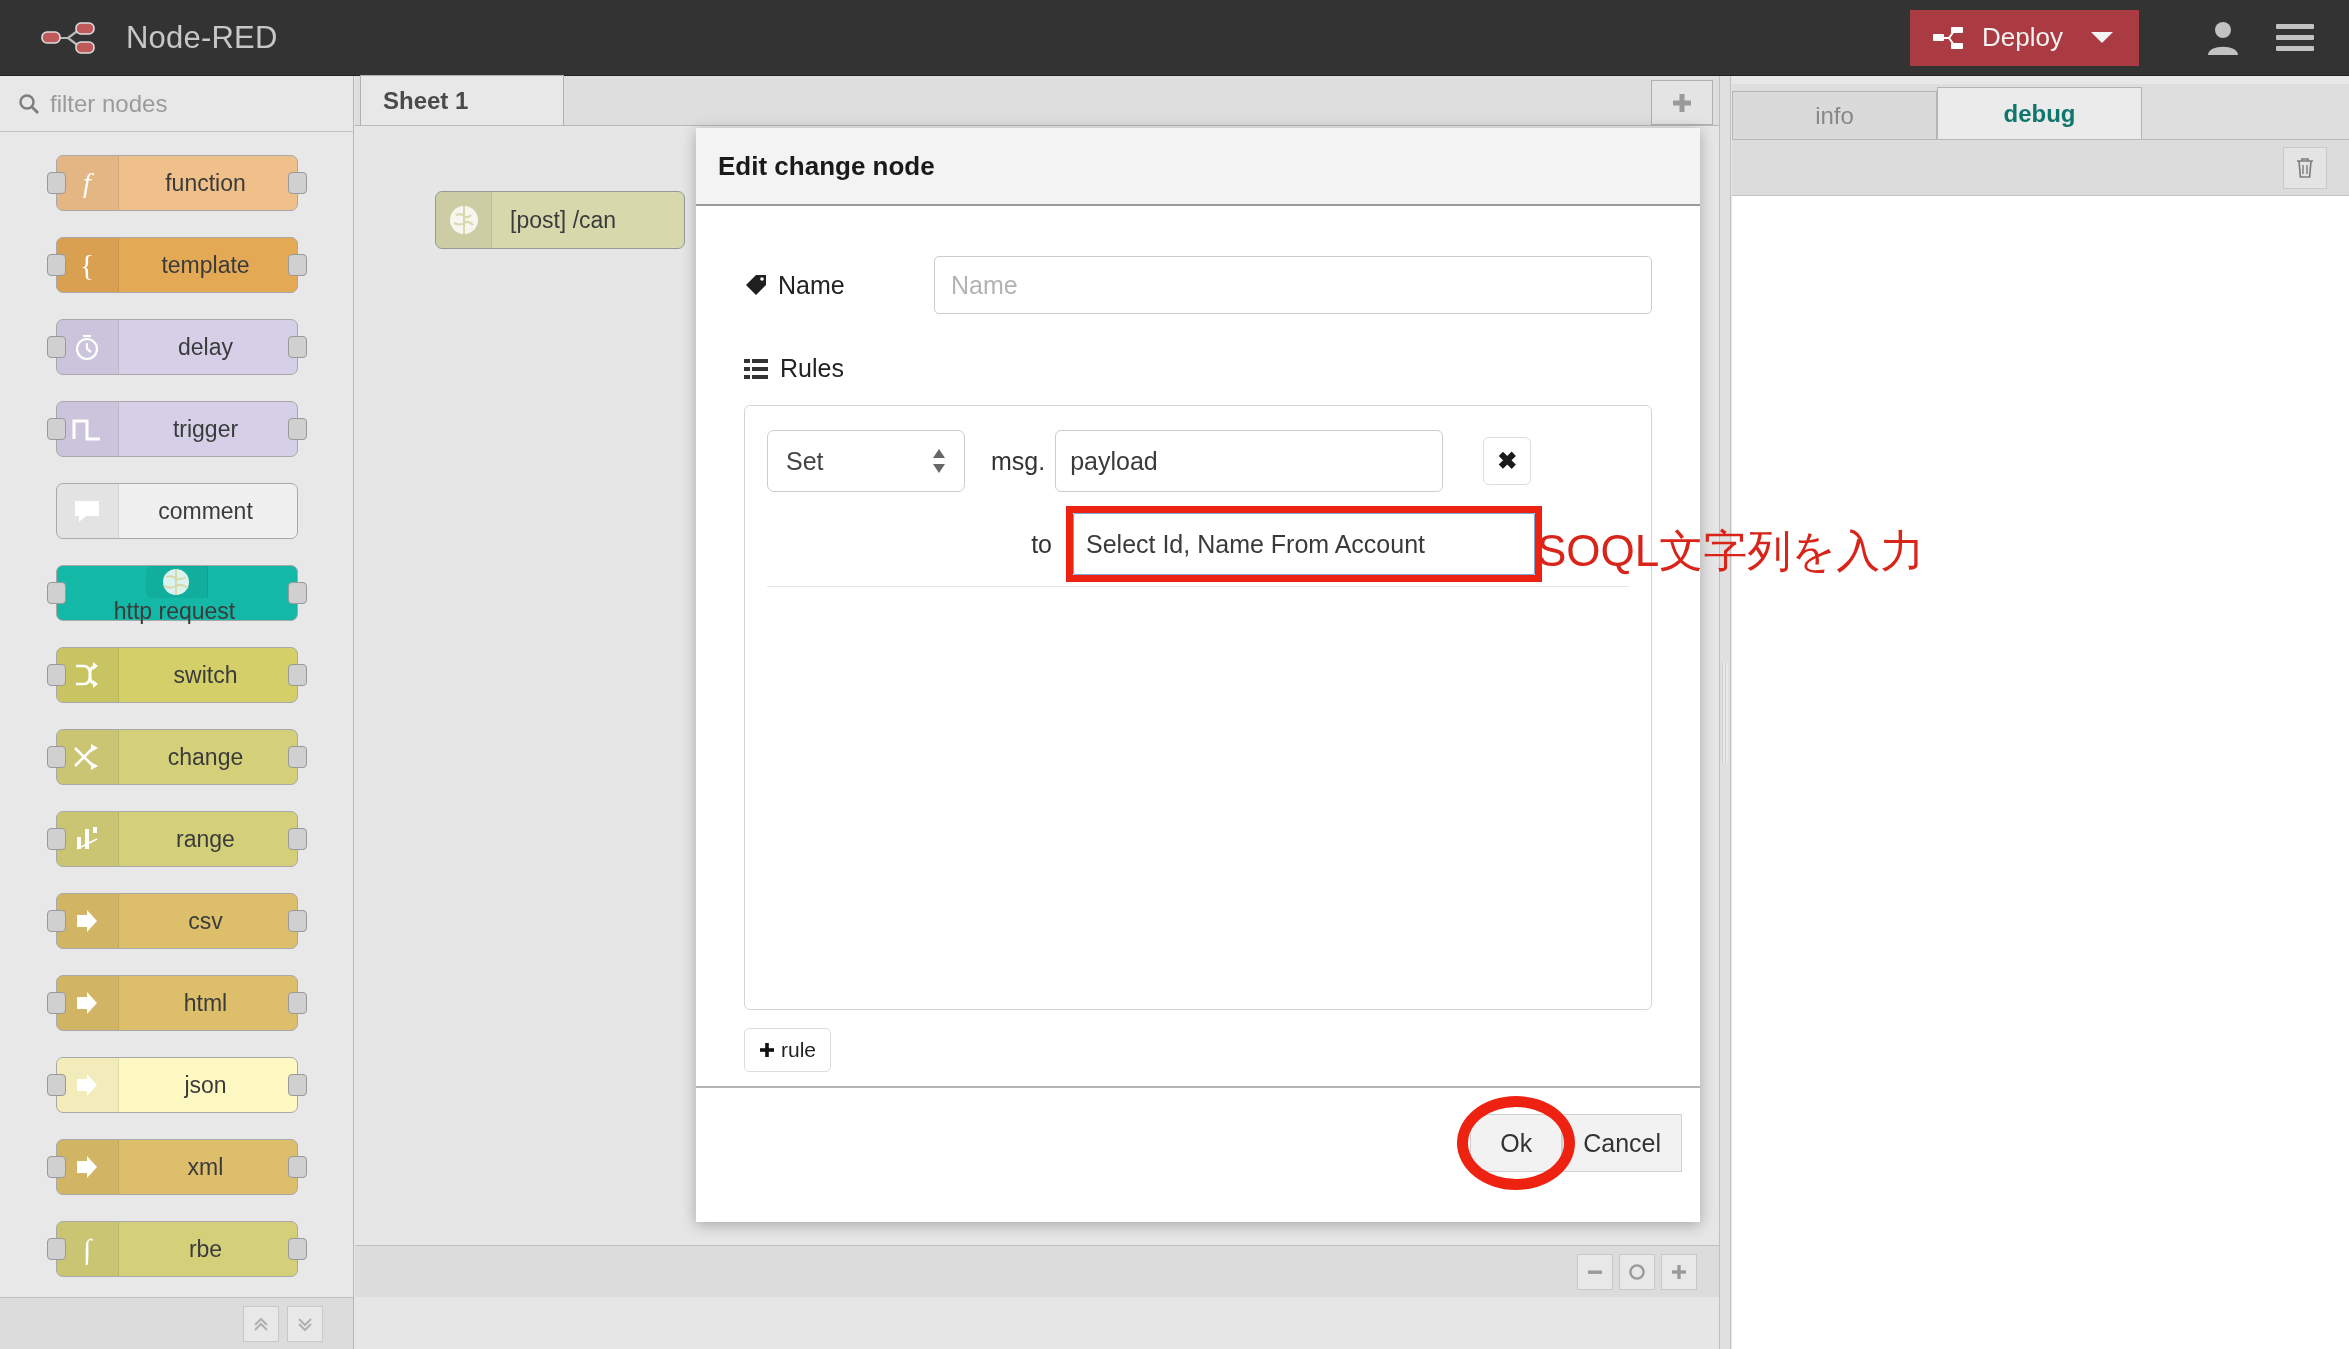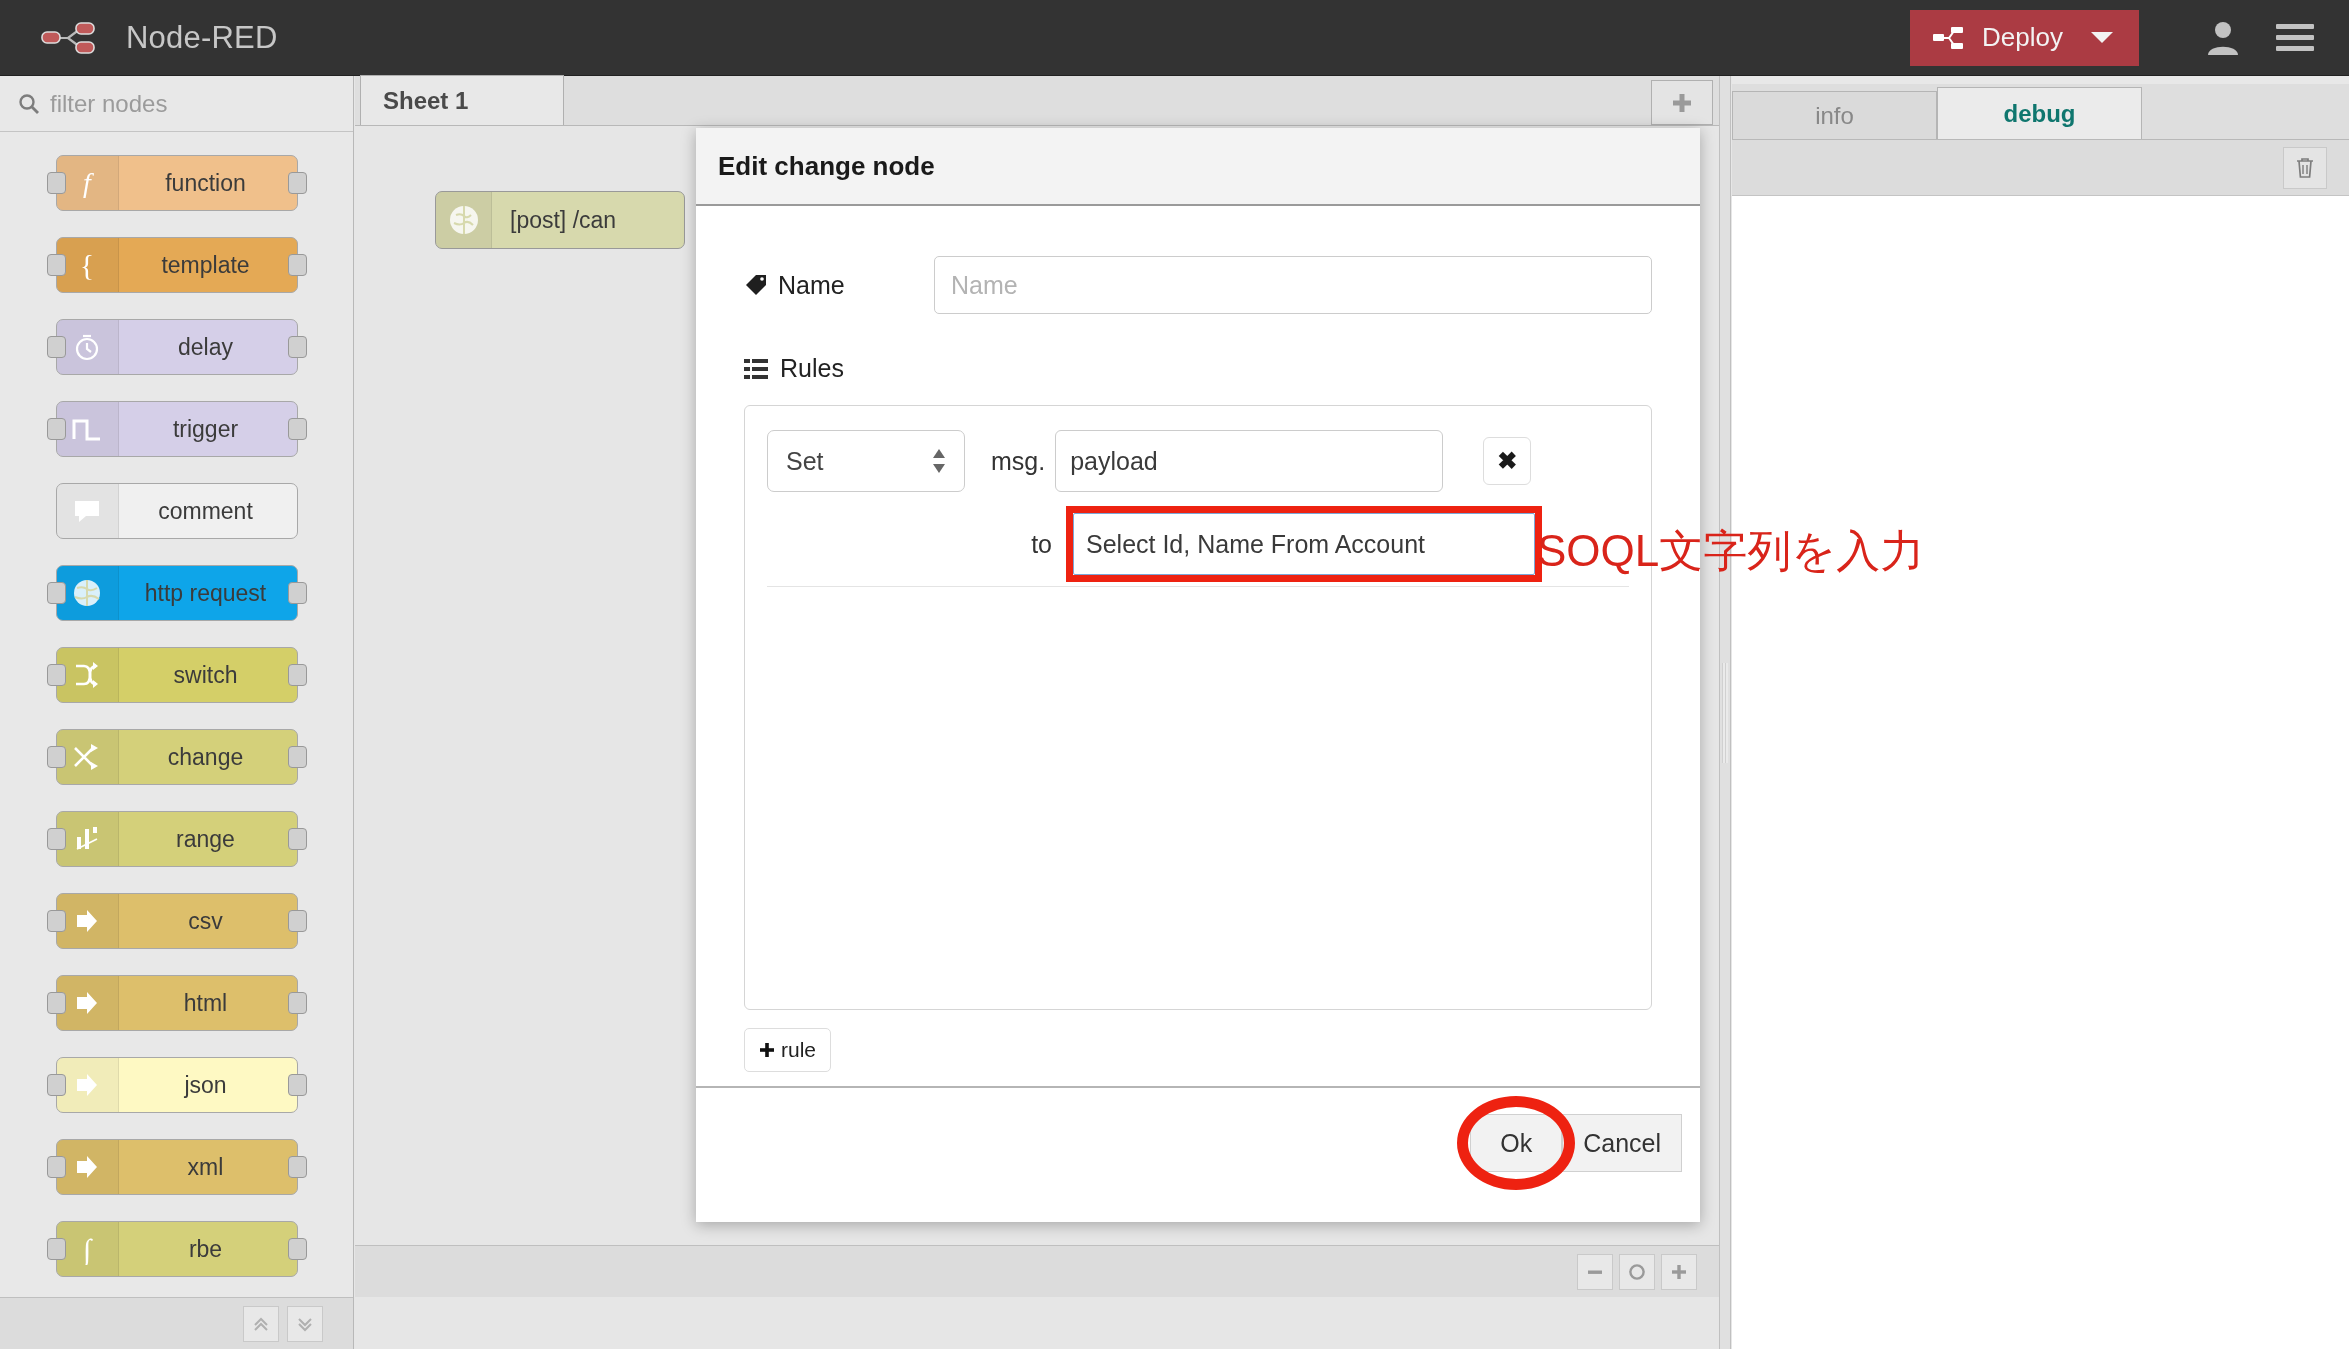--- a/index.html
+++ b/index.html
@@ -432,21 +432,21 @@
           <span class="port out"></span>
         </div>
         <div class="pal-node" style="background: rgb(240, 240, 240);">
           <span class="nicon">
             <svg width="32" height="32" viewBox="0 0 32 32">
               <path d="M4 6 h24 v15 h-13 l-7 6 v-6 h-4 z" fill="#fff"></path>
             </svg>
           </span>
           <span class="nlabel">comment</span>
         </div>
-        <div class="pal-node" style="background: #0ea5e9;">
+        <div class="pal-node" style="background: #14b8a6; flex-direction: column;">
           <span class="port in"></span>
           <span class="nicon">
             <svg width="32" height="32" viewBox="0 0 32 32">
               <circle cx="16" cy="16" r="13" fill="#fff" opacity="0.85"></circle>
               <path d="M6 11 q6 -2 10 1 t10 -1 M4 20 q7 3 12 0 t12 2 M16 3 v26" stroke="#d7d9ad" stroke-width="2" fill="none"></path>
             </svg>
           </span>
           <span class="nlabel">http request</span>
           <span class="port out"></span>
         </div>

